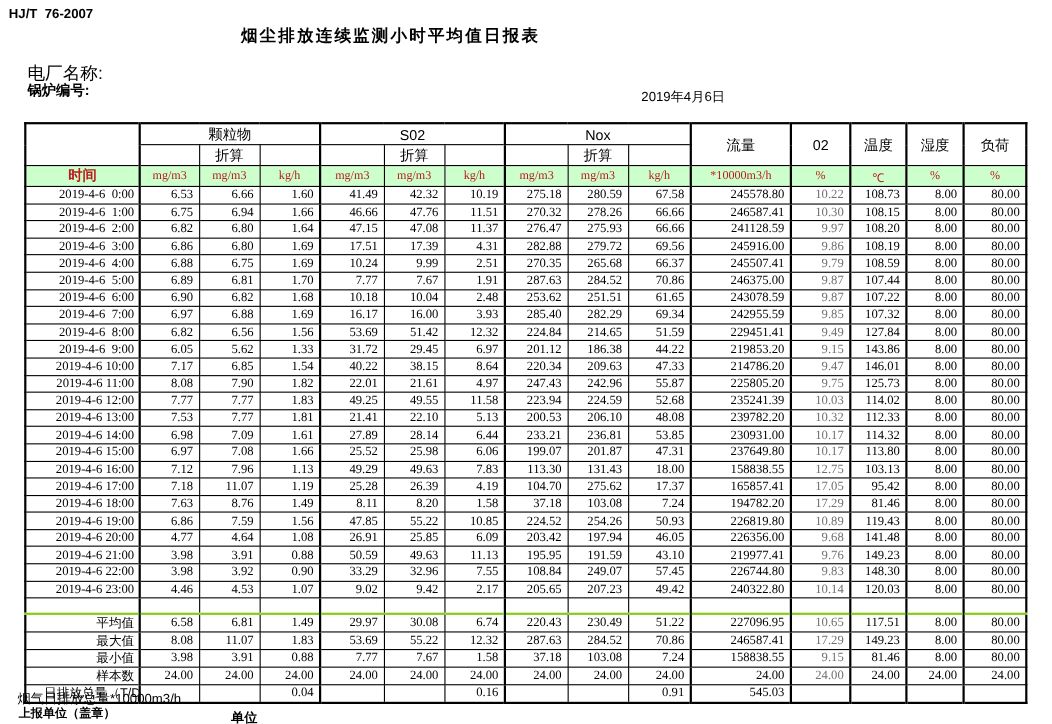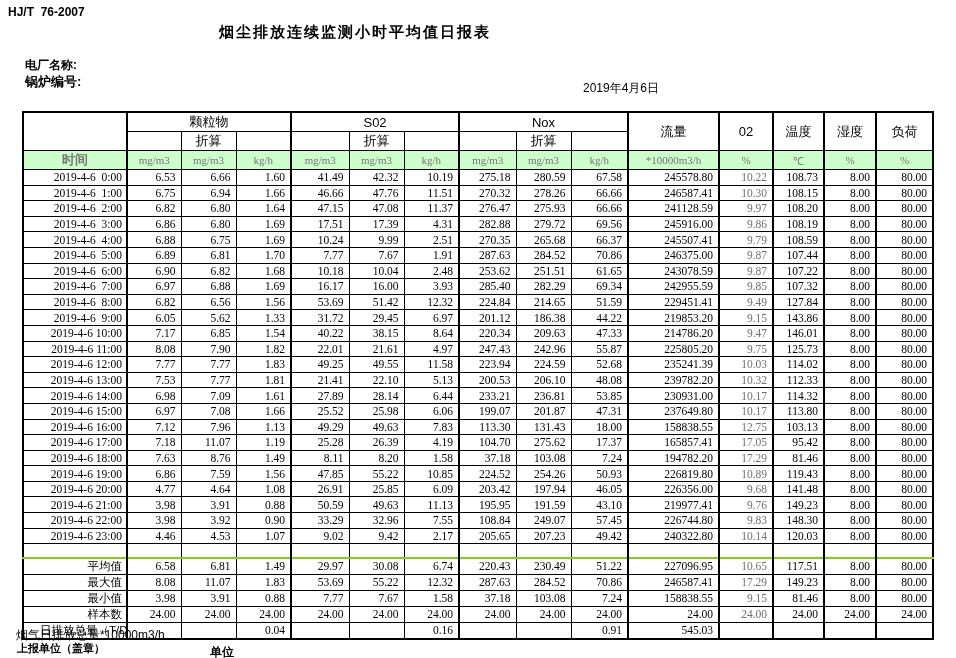--- a/index.html
+++ b/index.html
@@ -1,33 +1,33 @@
 <!DOCTYPE html>
 <html><head>
 <meta charset="utf-8">
 <style>
   *{margin:0;padding:0;box-sizing:border-box}
   html,body{width:956px;height:658px;background:#fff;overflow:hidden}
   body{position:relative;font-family:"Liberation Sans",sans-serif;color:#000}
   .abs{position:absolute;white-space:pre}
   .std{left:8px;top:5px;font-size:12px;font-weight:bold}
   .title{left:219px;top:23px;font-size:15px;font-weight:bold;letter-spacing:2px}
-  .plant{left:25px;top:57px;font-size:12px;font-weight:bold}
+  .plant{left:25px;top:57px;font-size:16px;font-weight:normal}
   .boiler{left:25px;top:73px;font-size:13px;font-weight:bold}
   .rdate{left:583px;top:80px;font-size:12px}
   .note{left:16px;top:627px;font-size:12px}
   .repunit{left:17px;top:641px;font-size:11px;font-weight:bold}
   .unitlab{left:210px;top:644px;font-size:12px;font-weight:bold}
 
   table{position:absolute;left:22px;top:111px;width:910px;border-collapse:collapse;
         table-layout:fixed;border:2px solid #000}
   td{border:1px solid #000;overflow:hidden;white-space:pre;vertical-align:middle}
   thead td{text-align:center;padding:0;font-size:13px}
   .hr1{height:17px}.hr2{height:14px}.hr3{height:16px}
-  .hr3 td{background:#ccffcc;color:#737373;font-size:11px;font-family:"Liberation Serif",serif}
+  .hr3 td{background:#ccffcc;color:#b91c1c;font-size:11px;font-family:"Liberation Serif",serif}
   .hr3 td.time-label{font-size:13px;font-weight:bold;font-family:"Liberation Sans",sans-serif}
   tbody td{font-family:"Liberation Serif",serif;font-size:11.5px;text-align:right;padding:0 5px 0 0}
   tbody td.tc{padding-right:4px;font-size:11.5px}
   tr.dr,tr.sr{height:15.6px}
   tr.er{height:14px}
   tr.tr-total{height:16px}
   .gl{border-left:2px solid #000}
   tr.sr-first td{border-top:2px solid #84cc16}
   .o2{color:#707070}
   .left{text-align:left;padding-left:16px;font-family:"Liberation Sans",sans-serif;font-size:12px}

